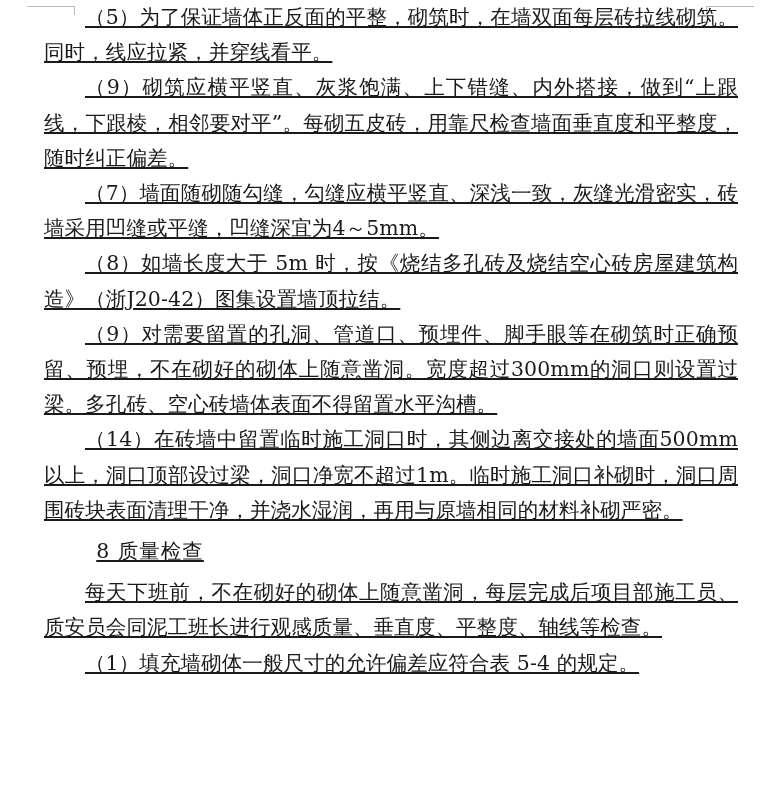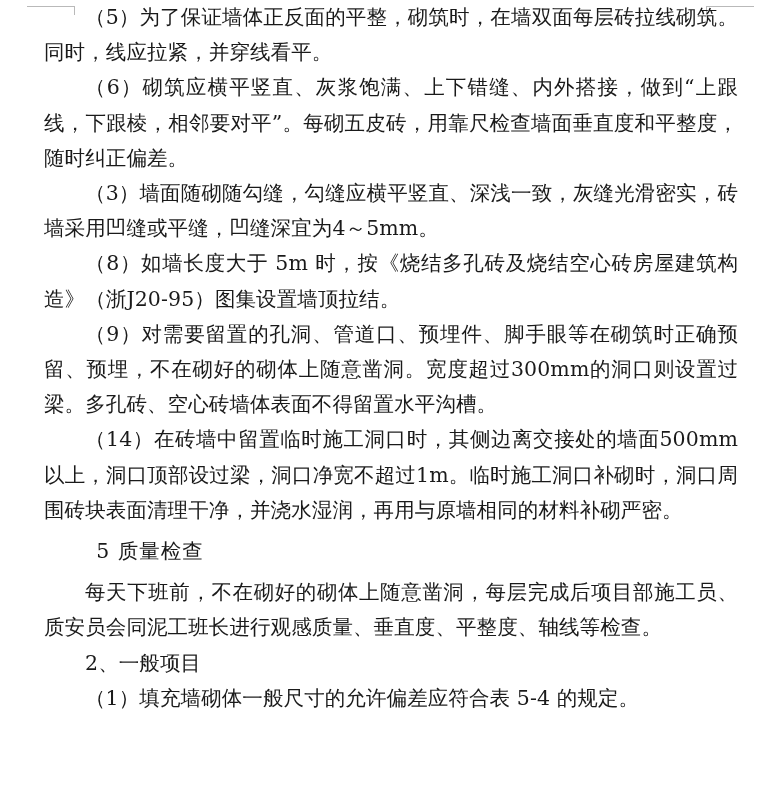--- a/index.html
+++ b/index.html
@@ -48,20 +48,21 @@
   .crop-mark.left  .v { right: 0; }
   .crop-mark.right { right: 27px; }
   .crop-mark.right .v { left: 0; }
 
   
   .doc-body {
     position: absolute;
     left: 44px;
     top: 0;
     width: 694px;
+    text-decoration: underline;
   }
 
   p.para {
     margin: 0;
     padding: 0;
     font-size: 20.5px;
     line-height: 35.2px;
     text-align: justify;
     text-justify: inter-ideograph;
     letter-spacing: 0.1px;
@@ -100,38 +101,37 @@
 
   <div class="crop-mark right">
     <span class="h"></span>
     <span class="v"></span>
   </div>
 
   <div class="doc-body">
 
     <p class="para lead">（5）为了保证墙体正反面的平整，砌筑时，在墙双面每层砖拉线砌筑。同时，线应拉紧，并穿线看平。</p>
 
-    <p class="para lead">（6）砌筑应横平竖直、灰浆饱满、上下错缝、内外搭接，做到“上跟线，下跟棱，相邻要对平”。每砌五皮砖，用靠尺检查墙面垂直度和平整度，随时纠正偏差。</p>
+    <p class="para lead">（9）砌筑应横平竖直、灰浆饱满、上下错缝、内外搭接，做到“上跟线，下跟棱，相邻要对平”。每砌五皮砖，用靠尺检查墙面垂直度和平整度，随时纠正偏差。</p>
 
-    <p class="para lead">（3）墙面随砌随勾缝，勾缝应横平竖直、深浅一致，灰缝光滑密实，砖墙采用凹缝或平缝，凹缝深宜为4～5mm。</p>
+    <p class="para lead">（7）墙面随砌随勾缝，勾缝应横平竖直、深浅一致，灰缝光滑密实，砖墙采用凹缝或平缝，凹缝深宜为4～5mm。</p>
 
-    <p class="para lead">（8）如墙长度大于 5m 时，按《烧结多孔砖及烧结空心砖房屋建筑构造》（浙J20-95）图集设置墙顶拉结。</p>
+    <p class="para lead">（8）如墙长度大于 5m 时，按《烧结多孔砖及烧结空心砖房屋建筑构造》（浙J20-42）图集设置墙顶拉结。</p>
 
     <p class="para lead">（9）对需要留置的孔洞、管道口、预埋件、脚手眼等在砌筑时正确预留、预埋，不在砌好的砌体上随意凿洞。宽度超过300mm的洞口则设置过梁。多孔砖、空心砖墙体表面不得留置水平沟槽。</p>
 
     <p class="para lead">（14）在砖墙中留置临时施工洞口时，其侧边离交接处的墙面500mm以上，洞口顶部设过梁，洞口净宽不超过1m。临时施工洞口补砌时，洞口周围砖块表面清理干净，并浇水湿润，再用与原墙相同的材料补砌严密。</p>
 
     <div class="spacer-sm"></div>
 
-    <p class="para heading">5  质量检查</p>
+    <p class="para heading">8  质量检查</p>
 
     <div class="spacer-sm"></div>
 
     <p class="para lead">每天下班前，不在砌好的砌体上随意凿洞，每层完成后项目部施工员、质安员会同泥工班长进行观感质量、垂直度、平整度、轴线等检查。</p>
 
 
 
-    <p class="para sub">2、一般项目</p>
 
     <p class="para lead">（1）填充墙砌体一般尺寸的允许偏差应符合表 5-4 的规定。</p>
 
   </div>
 </div>
 
 </body></html>

